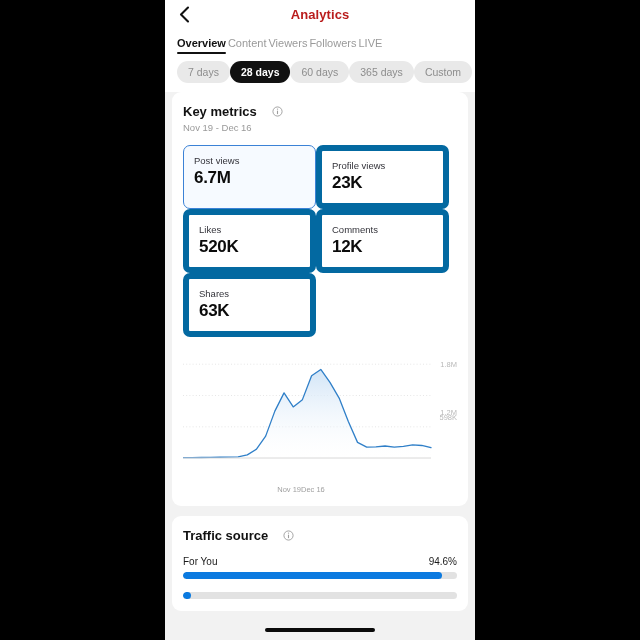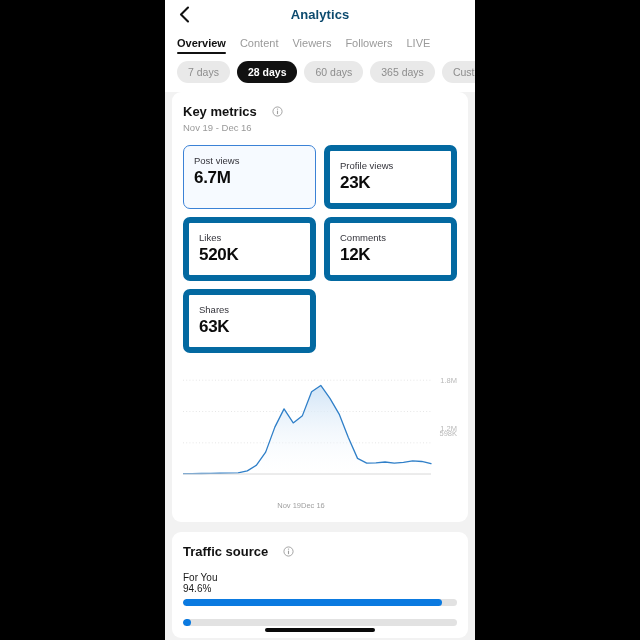--- a/index.html
+++ b/index.html
@@ -45,32 +45,32 @@
     display: flex;
     align-items: center;
     justify-content: center;
     cursor: pointer;
   }
   .nav-title {
     width: 100%;
     text-align: center;
     font-size: 13px;
     font-weight: bold;
-    color: #0c4a6e;
+    color: #b91c1c;
     letter-spacing: 0.1px;
   }
 
   
   .tabbar {
     background: #ffffff;
     display: flex;
     align-items: flex-end;
     padding: 0 12px 0 12px;
     height: 26px;
-    gap: 14px;
+    gap: 2px;
   }
   .tab {
     font-size: 11px;
     color: #9a9a9a;
     padding-bottom: 5px;
     position: relative;
     cursor: pointer;
     white-space: nowrap;
   }
   .tab.active {
@@ -84,21 +84,20 @@
     bottom: 0;
     height: 2px;
     background: #111111;
     border-radius: 1px;
   }
 
   
   .chipbar {
     background: #ffffff;
     display: flex;
-    gap: 7px;
     padding: 7px 0 9px 12px;
     white-space: nowrap;
     overflow: hidden;
   }
   .chip {
     font-size: 10.5px;
     color: #8d8d8d;
     background: #e9e9e9;
     border-radius: 20px;
     padding: 5px 11px;
@@ -137,21 +136,21 @@
   .date-range {
     font-size: 9.5px;
     color: #999999;
     margin-top: 3px;
   }
 
   
   .metric-grid {
     display: flex;
     flex-wrap: wrap;
-    gap: 8px;
+    gap: 0;
     margin-top: 12px;
   }
   .metric {
     flex: 0 0 calc(50% - 4px);
     box-sizing: border-box;
     border: 6px solid #0369a1;
     border-radius: 7px;
     padding: 9px 10px 10px 10px;
     background: #ffffff;
     cursor: pointer;
@@ -201,21 +200,20 @@
   .traffic-row {
     margin-top: 13px;
   }
   .traffic-top {
     display: flex;
     justify-content: space-between;
     align-items: baseline;
     font-size: 10px;
     color: #1a1a1a;
     margin-bottom: 5px;
-    flex-direction: column;
   }
   .traffic-pct { font-size: 10px; color: #1a1a1a; }
   .bar-track {
     height: 7px;
     background: #e2e2e2;
     border-radius: 4px;
     overflow: hidden;
   }
   .bar-fill {
     height: 100%;

